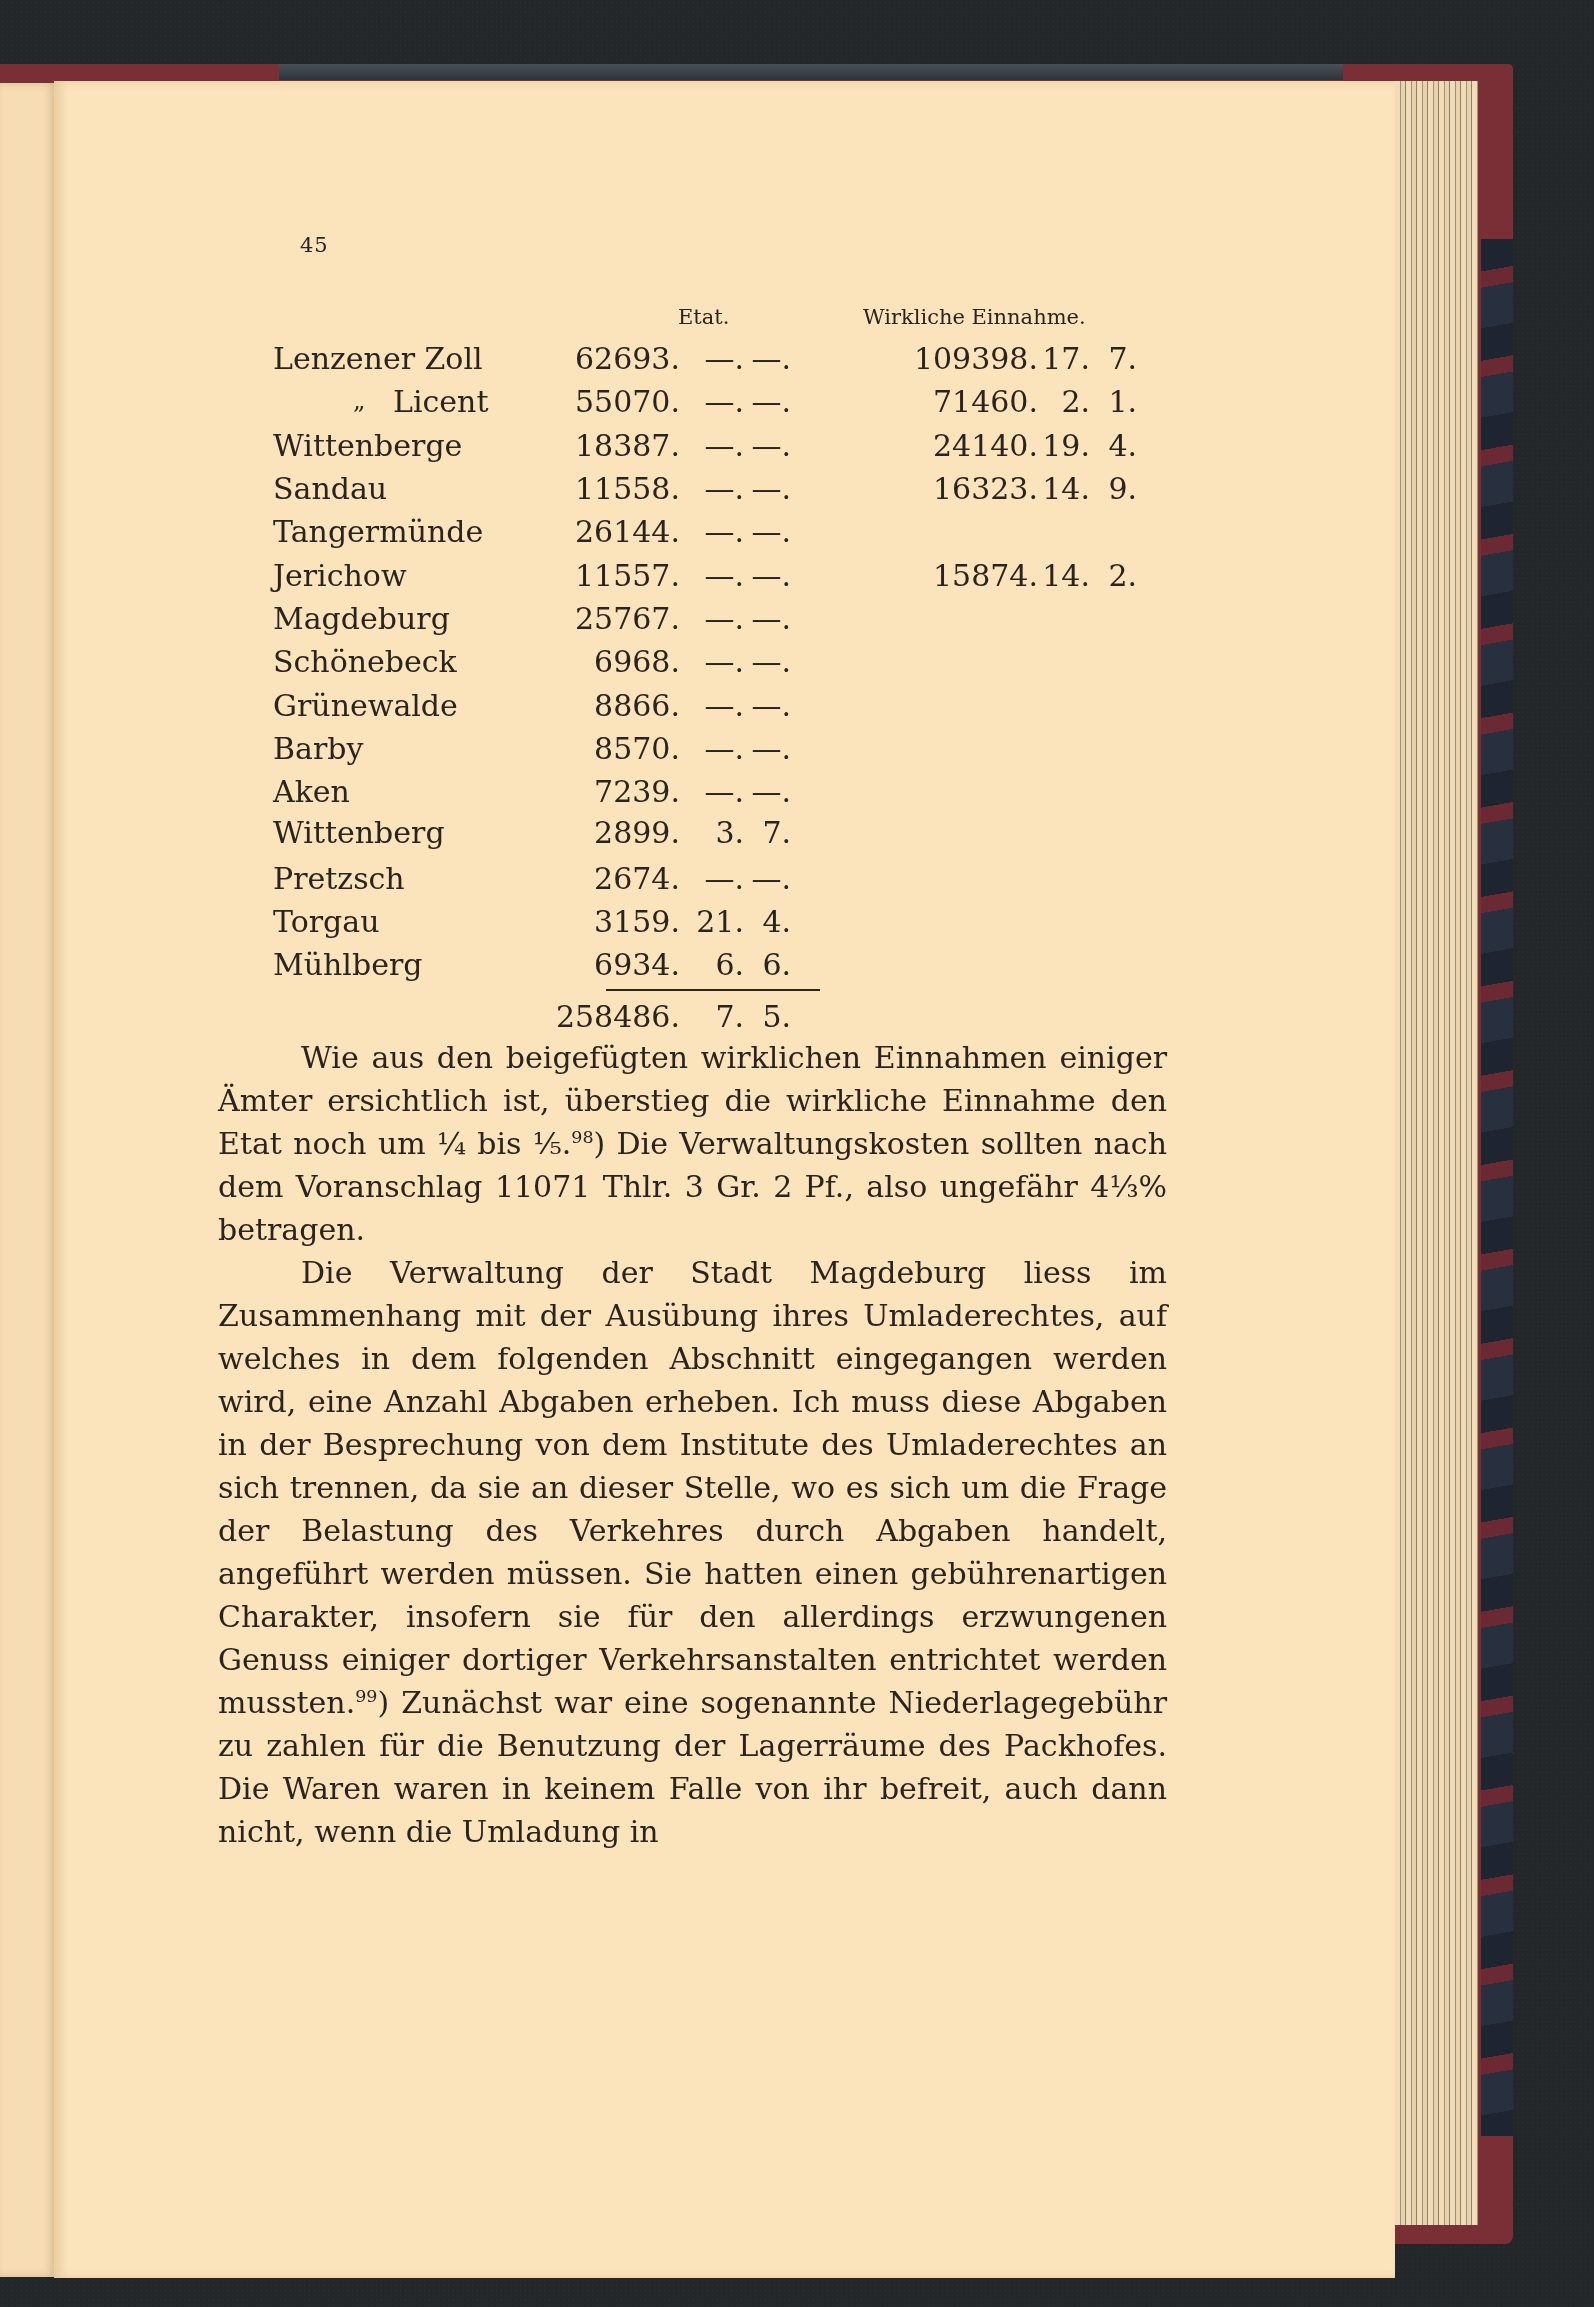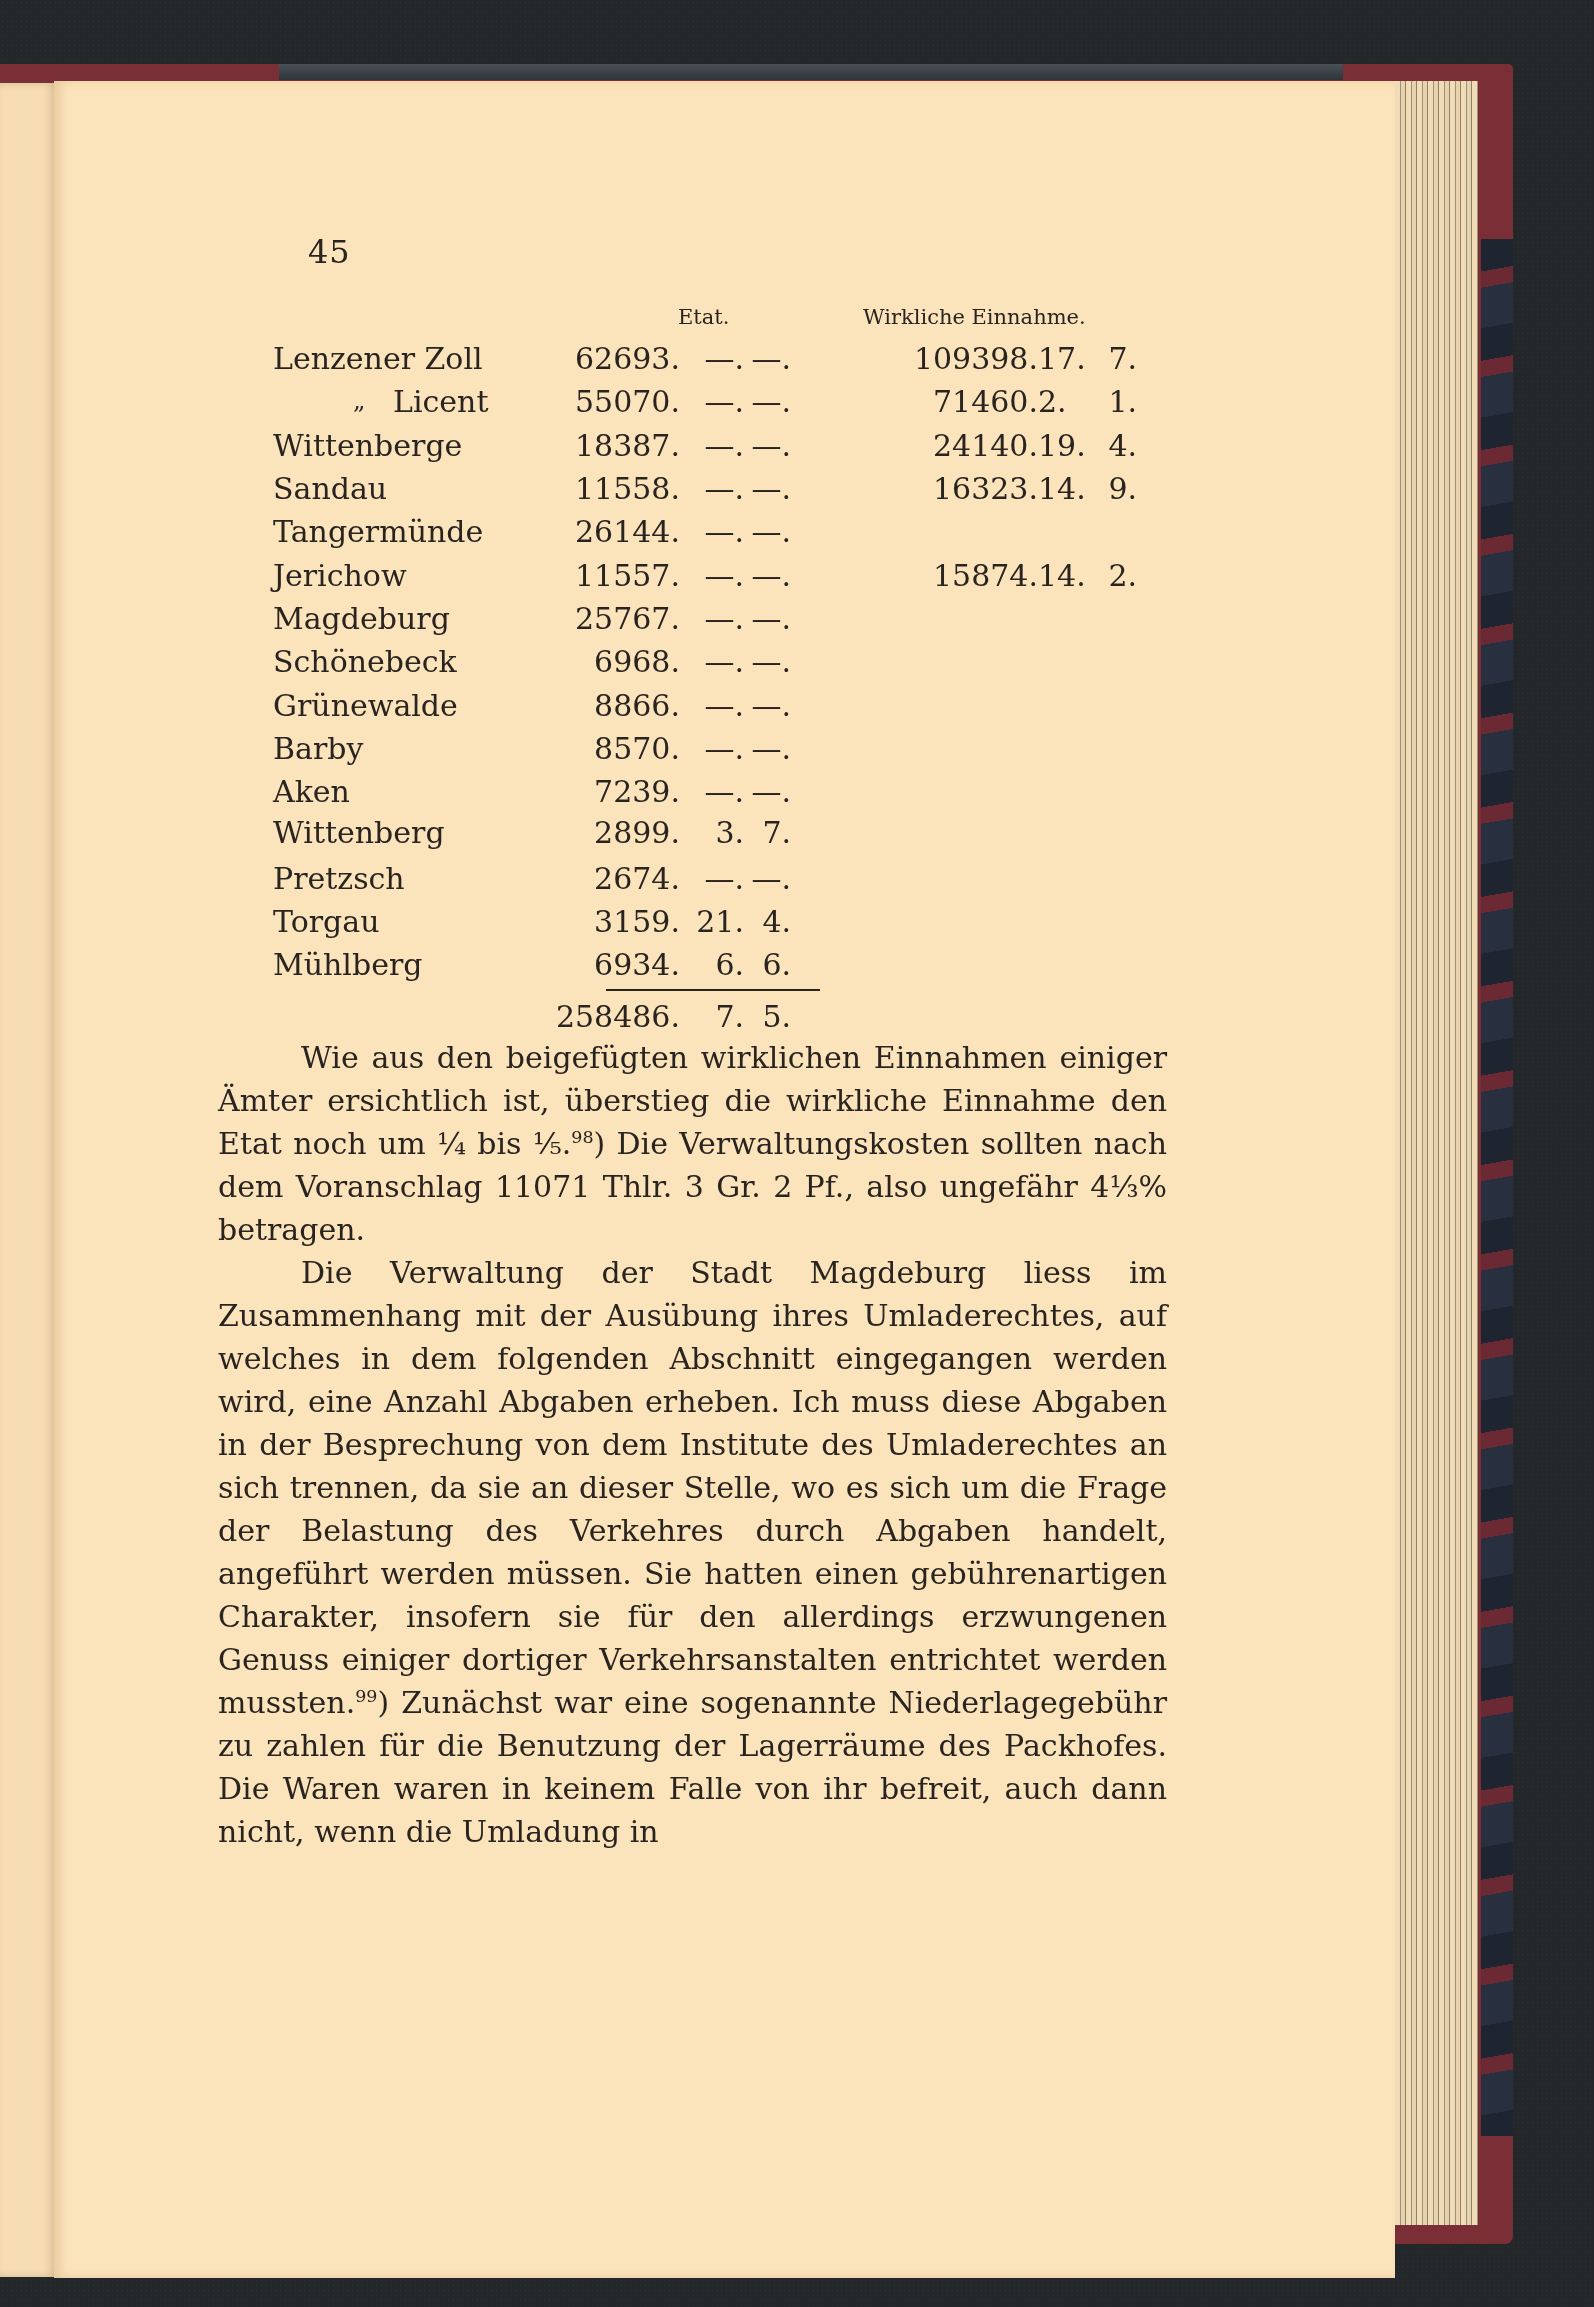--- a/index.html
+++ b/index.html
@@ -35,37 +35,37 @@
   .page-edges {
     position:absolute; left:1395px; top:81px; width:83px; height:2144px;
     background:repeating-linear-gradient(90deg,#f2dcb7 0 4.8px,#9b9478 4.8px 6.4px,#e8d2ac 6.4px 10.4px,#8a8468 10.4px 11px);
   }
   .text { color:#2a2420; }
   .running-head {
     position:absolute; left:300px; top:233px; width:869px;
     display:flex; justify-content:space-between; align-items:baseline;
     font-size:21.5px; letter-spacing:0.8px;
   }
-  .running-head .pg { font-size:32px;margin-left:8px; }
+  .running-head .pg { font-size:21px; }
   .col-head {
     position:absolute; top:305px; font-size:21px;text-align:center;
   }
   .row {
     position:absolute; left:273px; height:43px; width:917px;
     font-size:30px; line-height:43px;
   }
   .row .name { position:absolute; left:0; white-space:nowrap; }
   .row .name.indent { left:120px; }
   .row .quote { position:absolute; left:80px; font-size:24px; }
   .row .etat { position:absolute; right:510px; text-align:right; white-space:nowrap; }
   .row .e-gr, .row .e-pf { position:absolute; text-align:right; }
   .row .e-gr { left:419px; width:52px; }
   .row .e-pf { left:477px; width:41px; }
   .row .w-th { position:absolute; left:622px; width:143px; text-align:right; }
-  .row .w-gr { position:absolute; left:765px; width:52px; }
+  .row .w-gr { position:absolute; left:765px; width:52px; text-align:right; }
   .row .w-pf { position:absolute; left:823px; width:41px; text-align:right; }
   .sum-line {
     position:absolute; left:606px; top:989px; width:214px; height:2.4px; background:#2a2420;
   }
   .body-text {
     position:absolute; left:218px; top:1036px; width:949px;
     font-size:30px; line-height:43px; text-align:justify;
   }
   .body-text p { margin:0; text-indent:83px; }
   sup { font-size:17.5px; line-height:0; }

